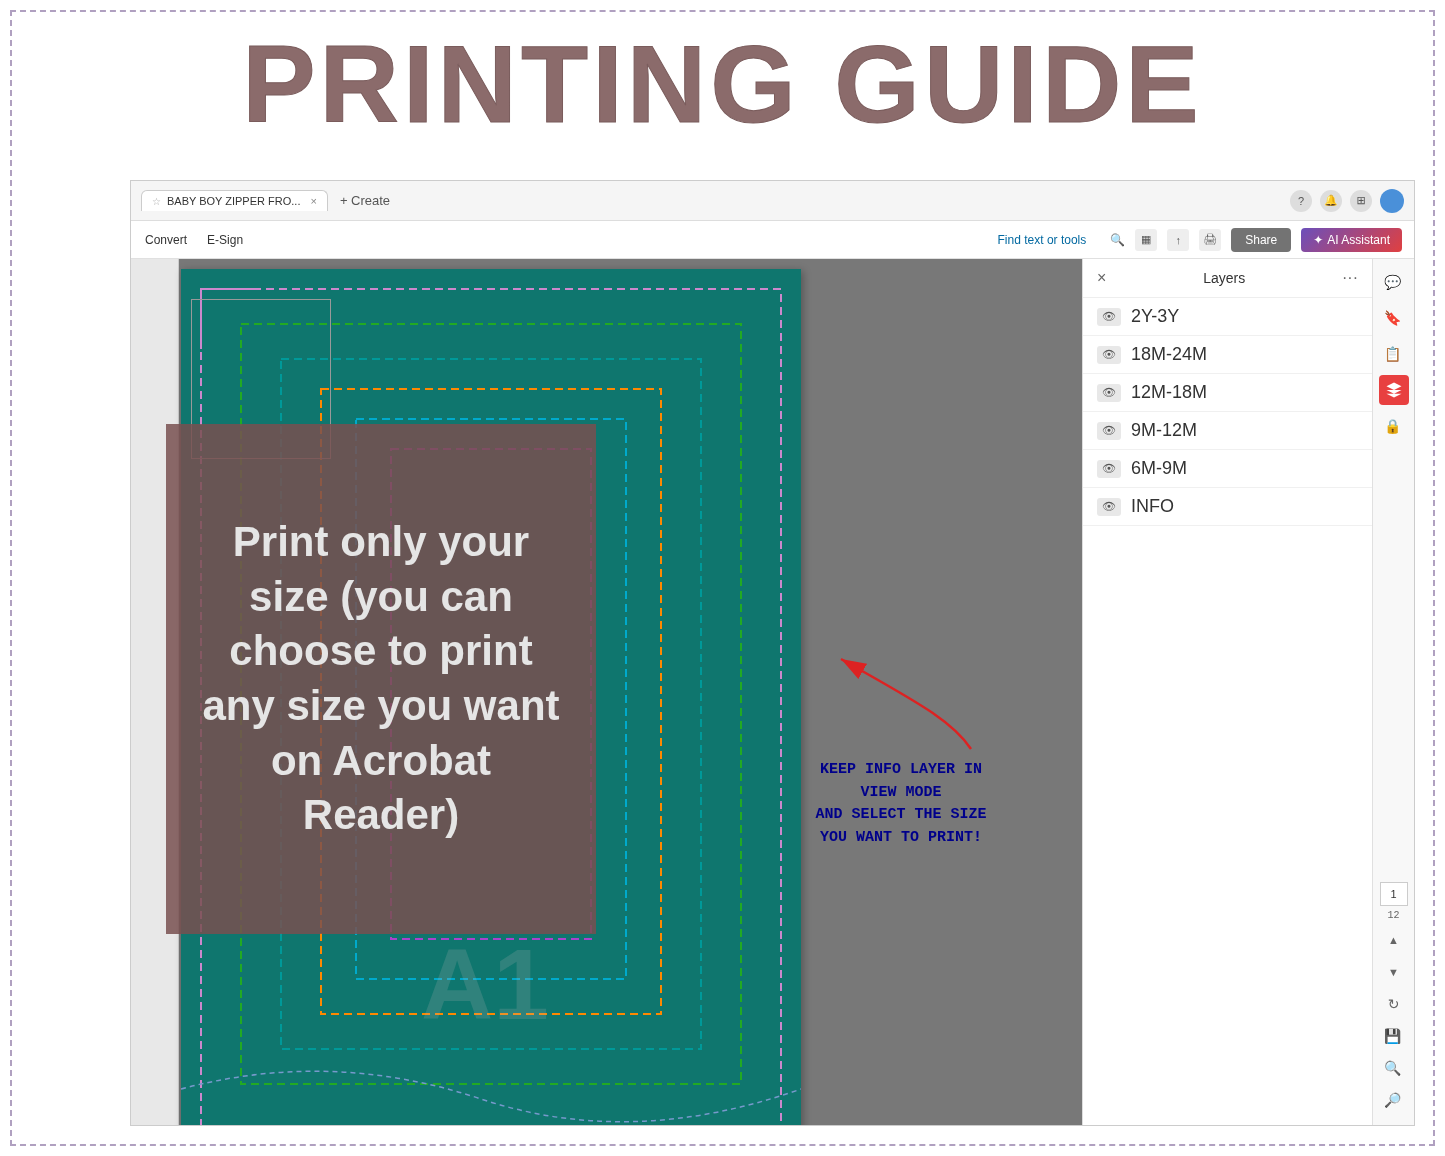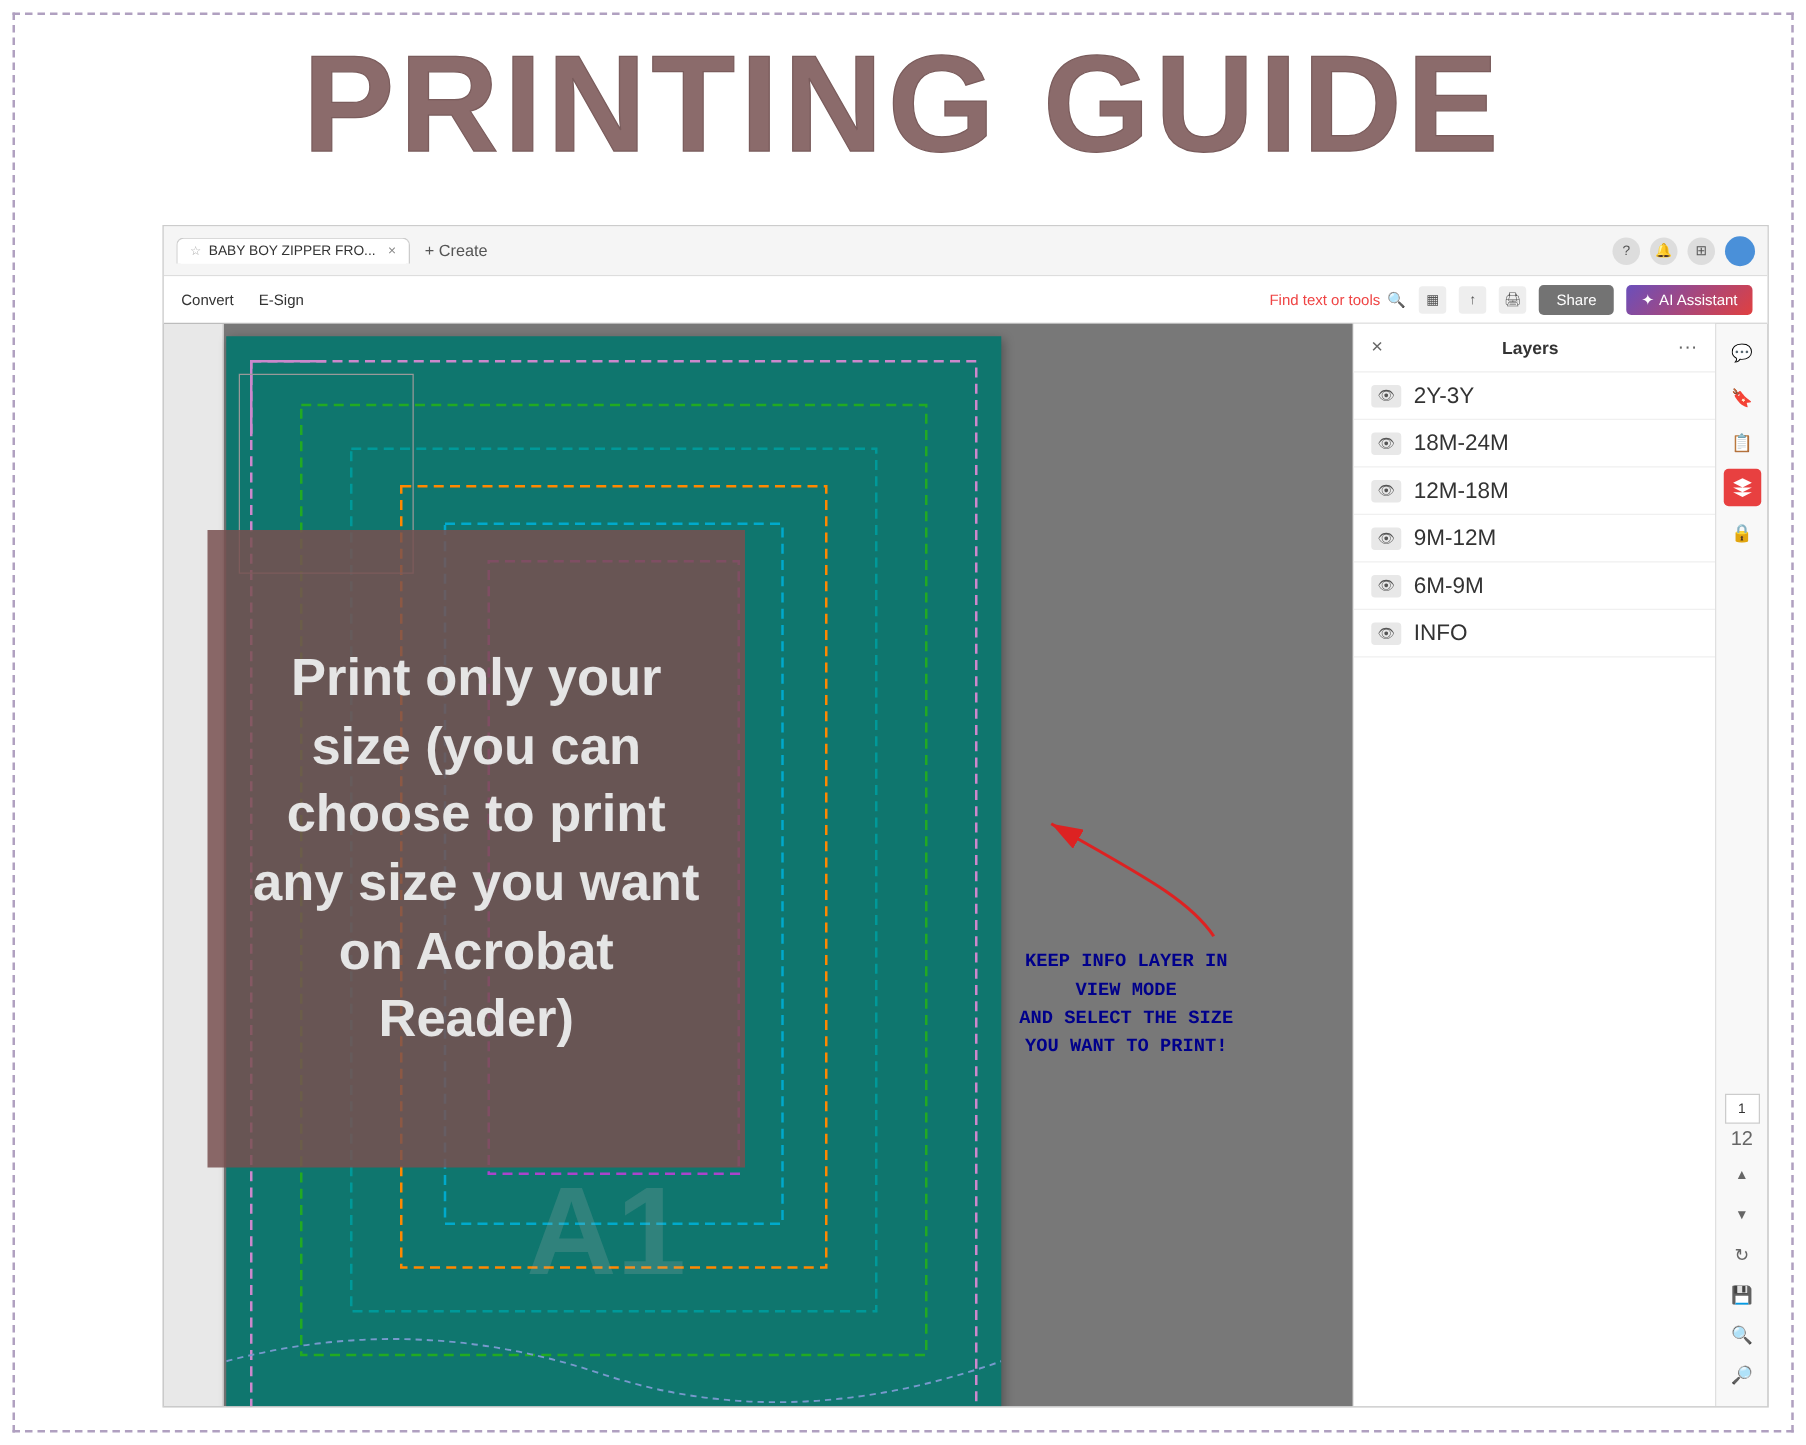--- a/index.html
+++ b/index.html
@@ -127,23 +127,23 @@
       color: #333;
       cursor: pointer;
       background: none;
       border: none;
       padding: 4px 2px;
     }
     .toolbar-right { display: flex; align-items: center; gap: 10px; }
     .search-area {
       display: flex;
       align-items: center;
-      gap: 6px;
+      gap: 24px;
       font-size: 12px;
-      color: #ef4444;
+      color: #0369a1;
     }
     .share-btn {
       background: #737373;
       color: white;
       border: none;
       padding: 5px 14px;
       border-radius: 4px;
       font-size: 12px;
       cursor: pointer;
     }
@@ -224,21 +224,21 @@
     .layers-header {
       display: flex;
       align-items: center;
       justify-content: space-between;
       padding: 10px 14px;
       border-bottom: 1px solid #eee;
       background: #fff;
     }
     .layers-title {
       font-size: 14px;
-      font-weight: 700;
+      font-weight: 400;
       color: #333;
     }
     .layers-close { font-size: 16px; color: #666; cursor: pointer; }
     .layers-more { font-size: 16px; color: #666; cursor: pointer; }
     .layers-list {
       flex: 1;
       overflow-y: auto;
     }
     .layer-item {
       display: flex;
@@ -460,21 +460,21 @@
       <div class="sidebar-icon">📋</div>
       <div class="sidebar-icon active">
         <svg width="18" height="18" viewBox="0 0 24 24" fill="white">
           <path d="M12 2L2 7l10 5 10-5-10-5zM2 17l10 5 10-5M2 12l10 5 10-5"></path>
         </svg>
       </div>
       <div class="sidebar-icon">🔒</div>
 
       <div class="page-controls">
         <div class="page-num-box">1</div>
-        <div style="font-size:16px;color:#666;padding:2px 0;">12</div>
+        <div style="font-size:10px;color:#666;padding:2px 0;font-family:Liberation Mono, monospace;">12</div>
         <div class="sidebar-icon" style="font-size:11px;">▲</div>
         <div class="sidebar-icon" style="font-size:11px;">▼</div>
         <div class="sidebar-icon">↻</div>
         <div class="sidebar-icon">💾</div>
         <div class="sidebar-icon">🔍</div>
         <div class="sidebar-icon" style="font-size:14px;">🔎</div>
       </div>
     </div>
 
   </div>

